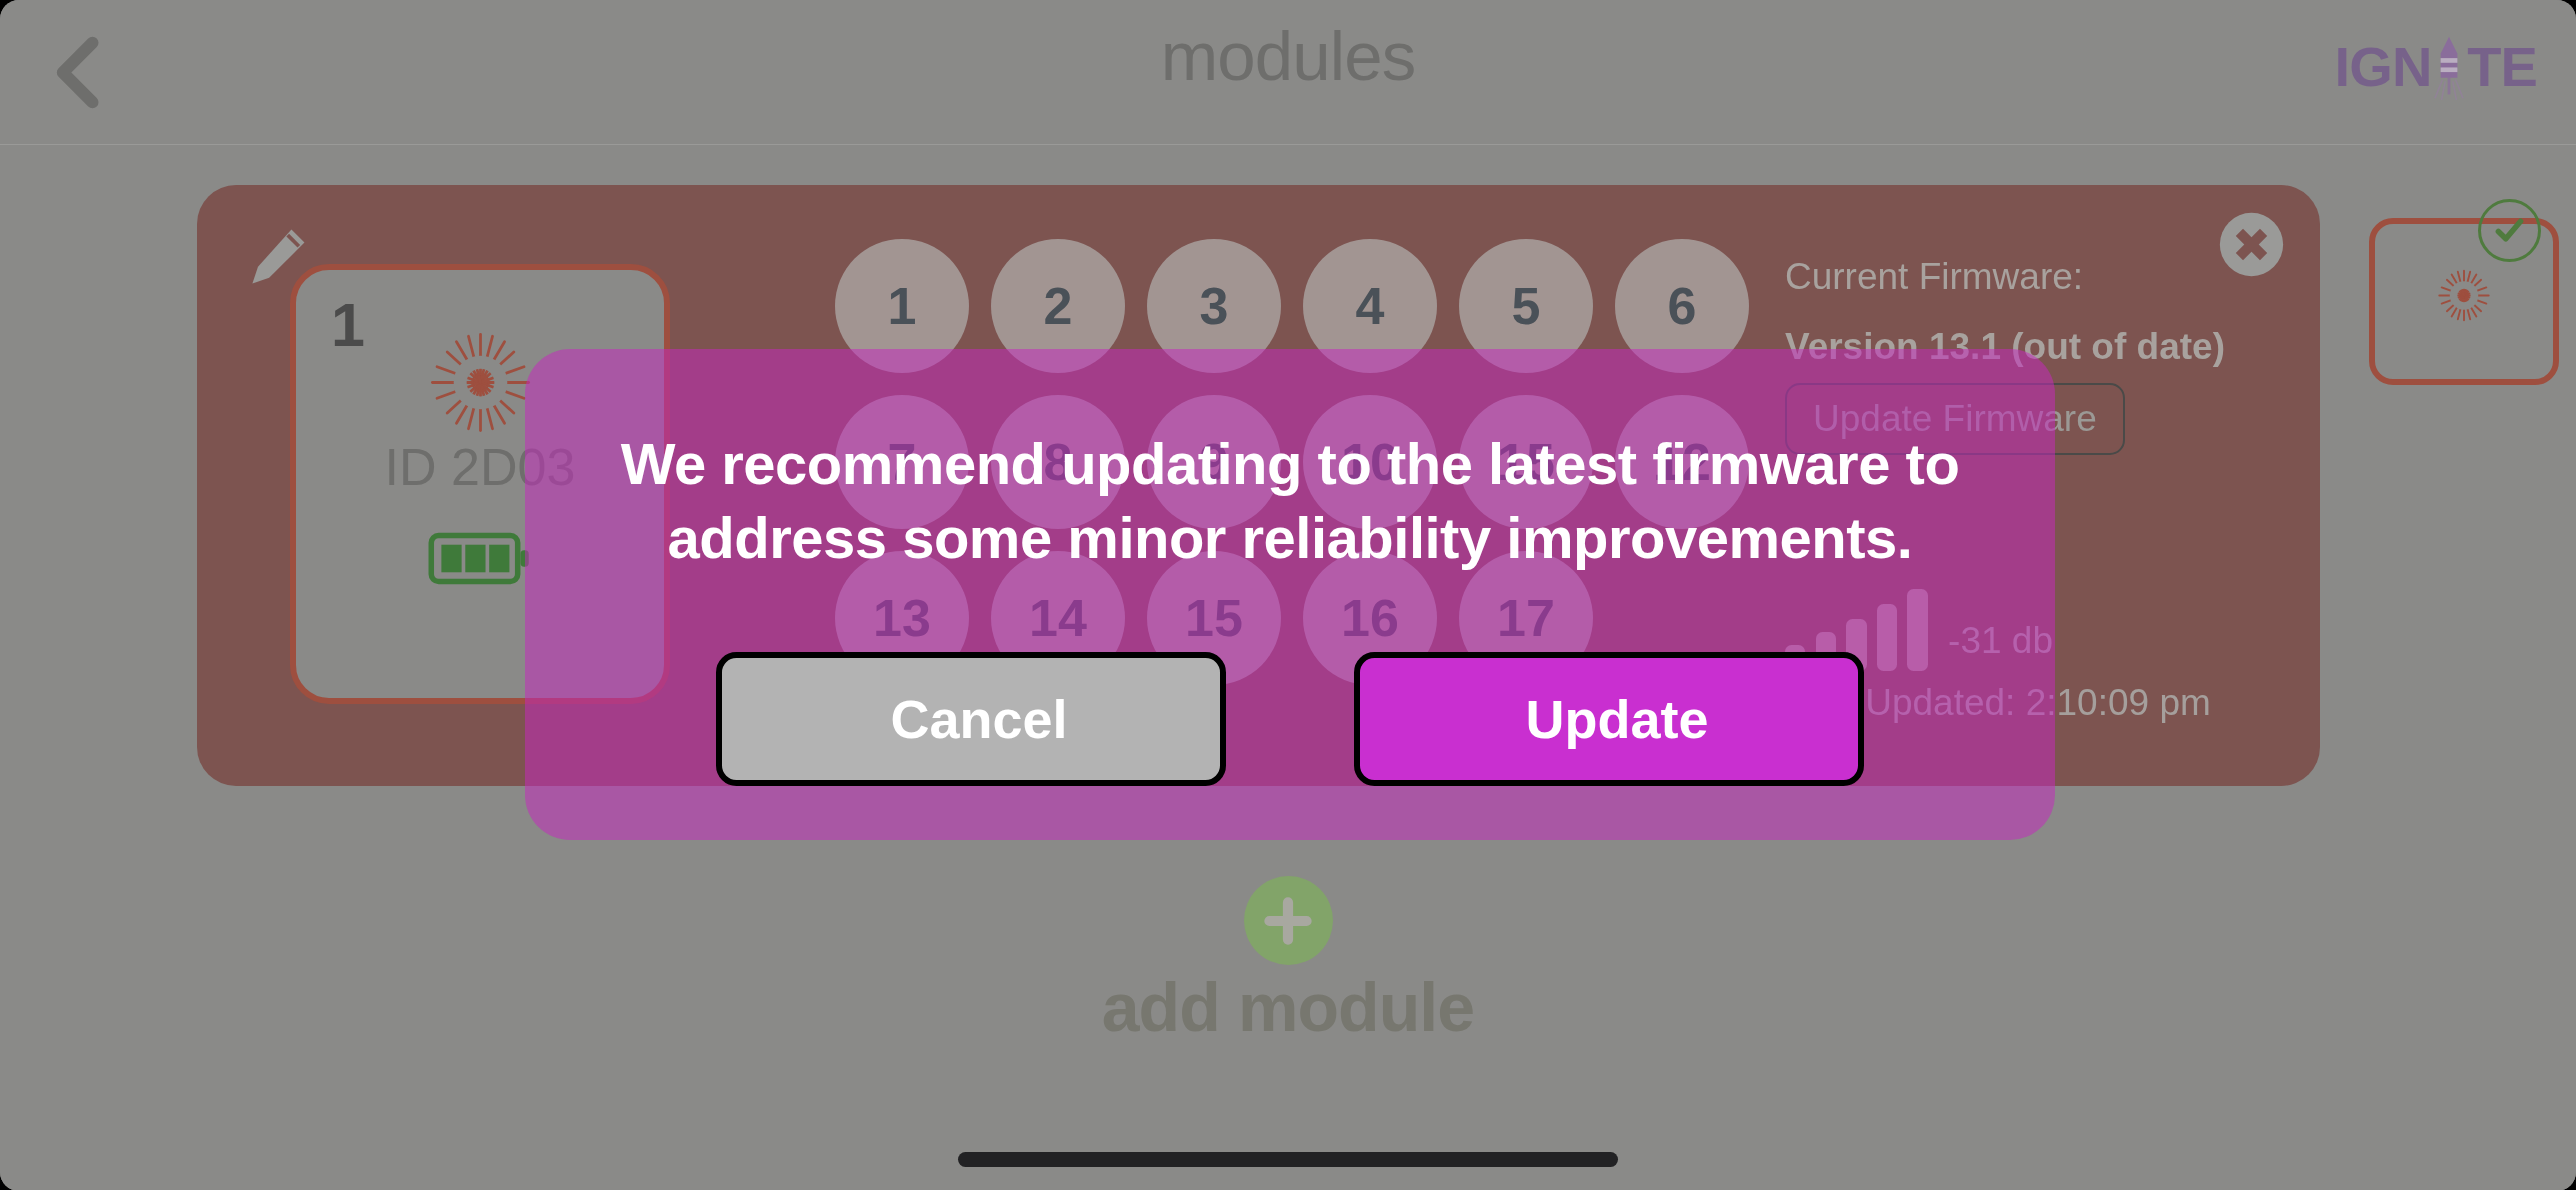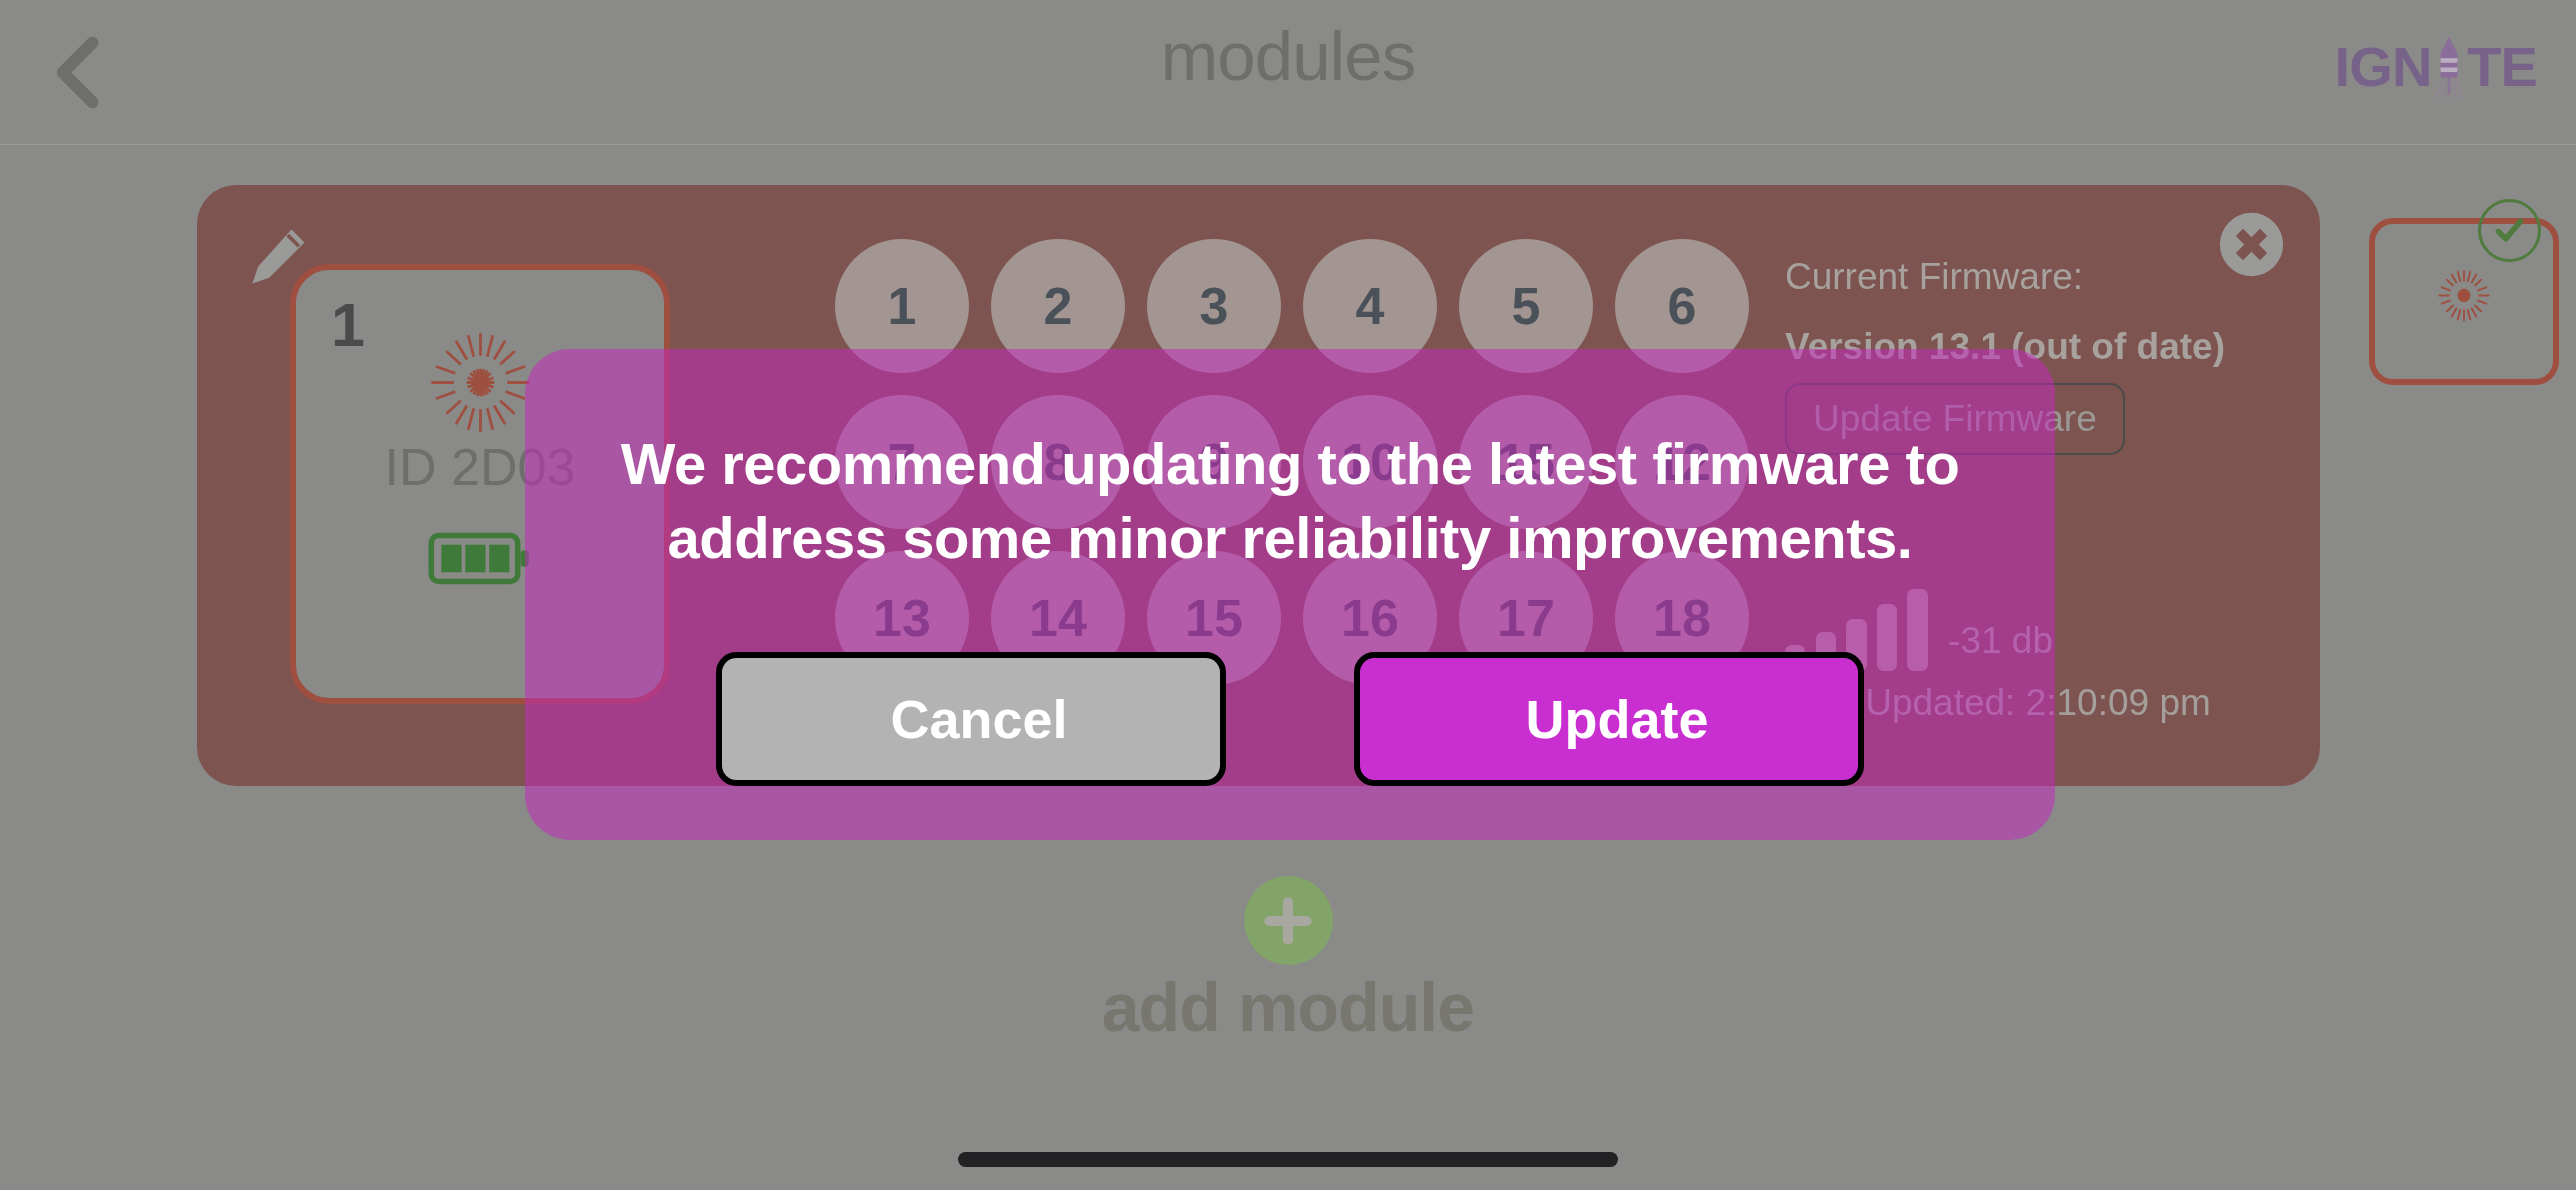--- a/index.html
+++ b/index.html
@@ -9,20 +9,21 @@
   }
   body {
     font-family: "Liberation Sans", sans-serif;
   }
   #screen {
     position: relative;
     width: 2576px;
     height: 1191px;
     overflow: hidden;
     background: #8a8a88;
+    border-radius: 19px;
   }
 
   
   #app-layer {
     position: absolute;
     inset: 0;
     background: #8a8a88;
   }
 
   
@@ -448,21 +449,20 @@
       <div class="channel">8</div>
       <div class="channel">9</div>
       <div class="channel">10</div>
       <div class="channel">15</div>
       <div class="channel">12</div>
       <div class="channel">13</div>
       <div class="channel">14</div>
       <div class="channel">15</div>
       <div class="channel">16</div>
       <div class="channel">17</div>
-      <div class="channel">18</div>
     </div>
 
     <div id="firmware-block">
       <div class="fw-label">Current Firmware:</div>
       <div class="fw-version">Version 13.1 (out of date)</div>
       <div id="update-firmware-button">Update Firmware</div>
     </div>
 
     <div id="signal-row">
       <div id="signal-bars">

